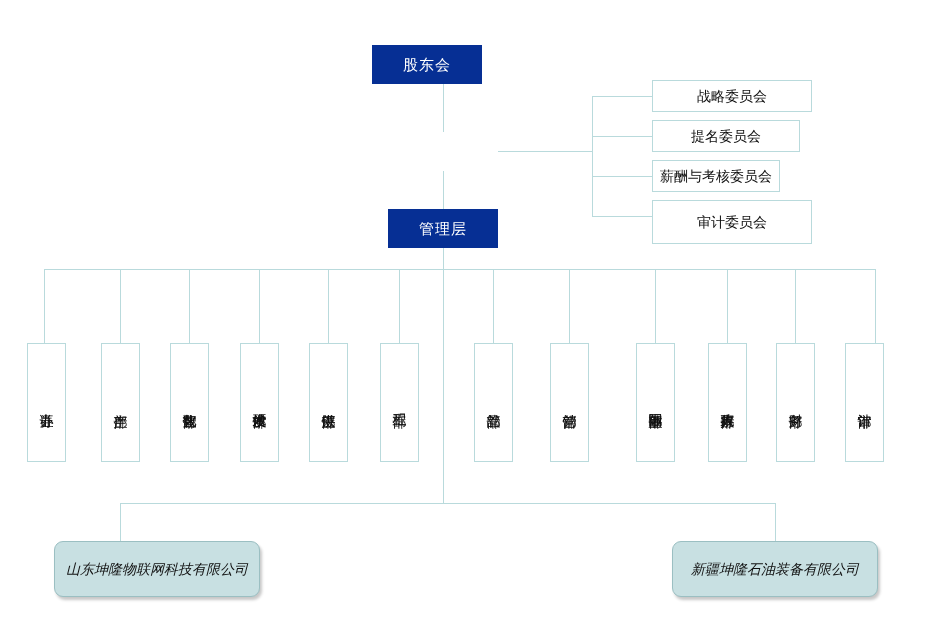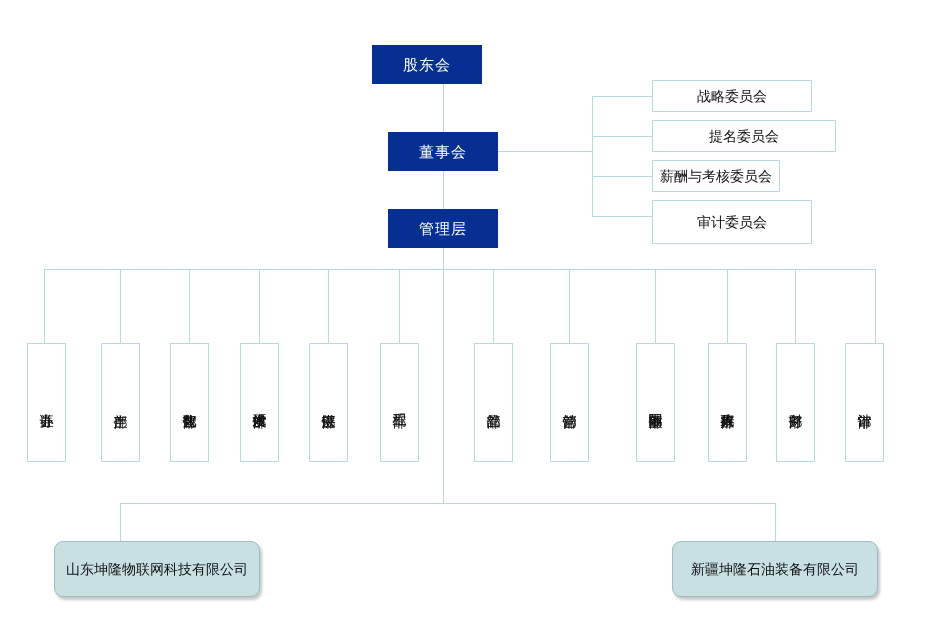--- a/index.html
+++ b/index.html
@@ -85,56 +85,54 @@
     box-shadow: 2px 3px 3px rgba(0,0,0,0.22);
     color: #101010;
     font-size: 14px;
     line-height: 1.45;
     text-align: center;
     display: flex;
     align-items: center;
     justify-content: center;
     padding: 0 10px;
     box-sizing: border-box;
+    font-style: italic;
   }
 </style>
 </head>
 <body>
 
 <div id="chart-root">
 
   <div class="gov-box" style="left:372px; top:45px; width:110px; height:39px;">
     <span>股东会</span>
   </div>
 
   <div class="conn conn-v" style="left:443px; top:84px; height:48px;"></div>
 
-  <div class="gov-box" style="left:388px; top:132px; width:110px; height:39px;">
-    <span>董事会</span>
-  </div>
 
   <div class="conn conn-v" style="left:443px; top:171px; height:38px;"></div>
 
   <div class="gov-box" style="left:388px; top:209px; width:110px; height:39px;">
     <span>管理层</span>
   </div>
 
   <div class="conn conn-h" style="left:498px; top:151px; width:94px;"></div>
 
   <div class="conn conn-v" style="left:592px; top:96px; height:120px;"></div>
 
   <div class="conn conn-h" style="left:592px; top:96px;  width:60px;"></div>
   <div class="conn conn-h" style="left:592px; top:136px; width:60px;"></div>
   <div class="conn conn-h" style="left:592px; top:176px; width:60px;"></div>
   <div class="conn conn-h" style="left:592px; top:216px; width:60px;"></div>
 
   <div class="committee-box" style="left:652px; top:80px;  width:160px; height:32px;">
     <span>战略委员会</span>
   </div>
-  <div class="committee-box" style="left:652px; top:120px; width:184px; height:32px;">
+  <div class="committee-box" style="left:652px; top:120px; width:148px; height:32px;">
     <span>提名委员会</span>
   </div>
   <div class="committee-box" style="left:652px; top:160px; width:128px; height:32px;">
     <span>薪酬与考核委员会</span>
   </div>
   <div class="committee-box" style="left:652px; top:200px; width:160px; height:44px;">
     <span>审计委员会</span>
   </div>
 
   <div class="conn conn-v" style="left:443px; top:248px; height:255px;"></div>

